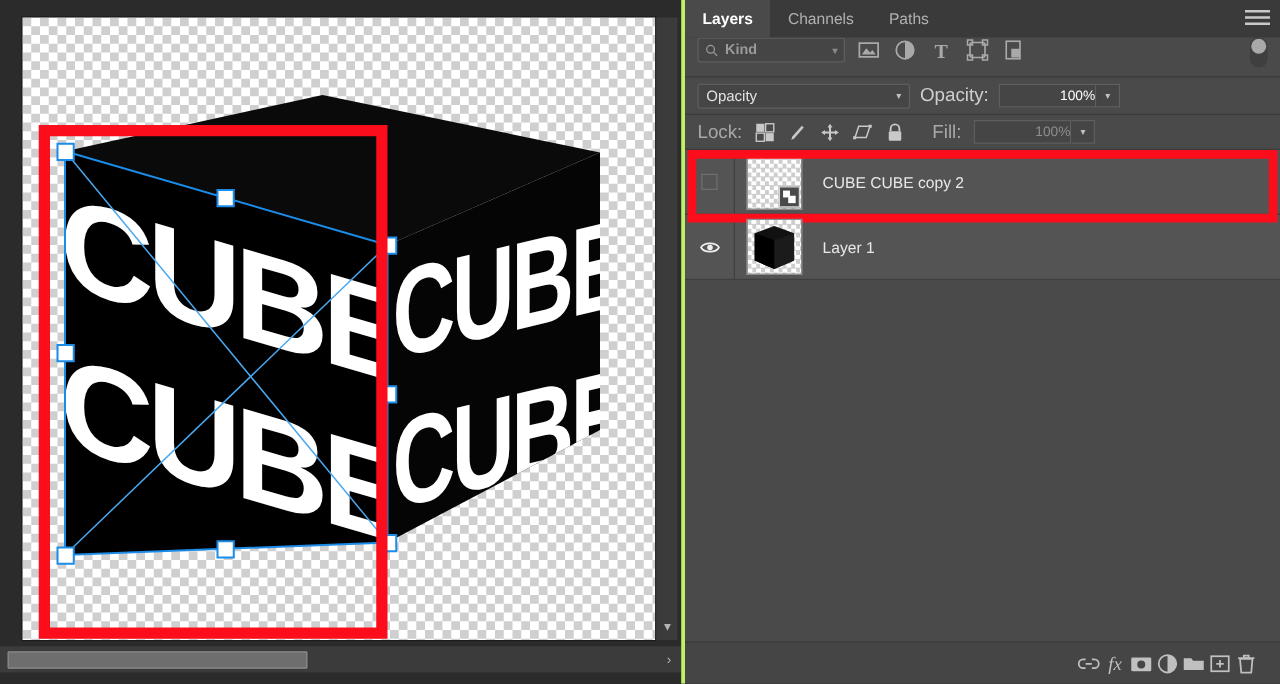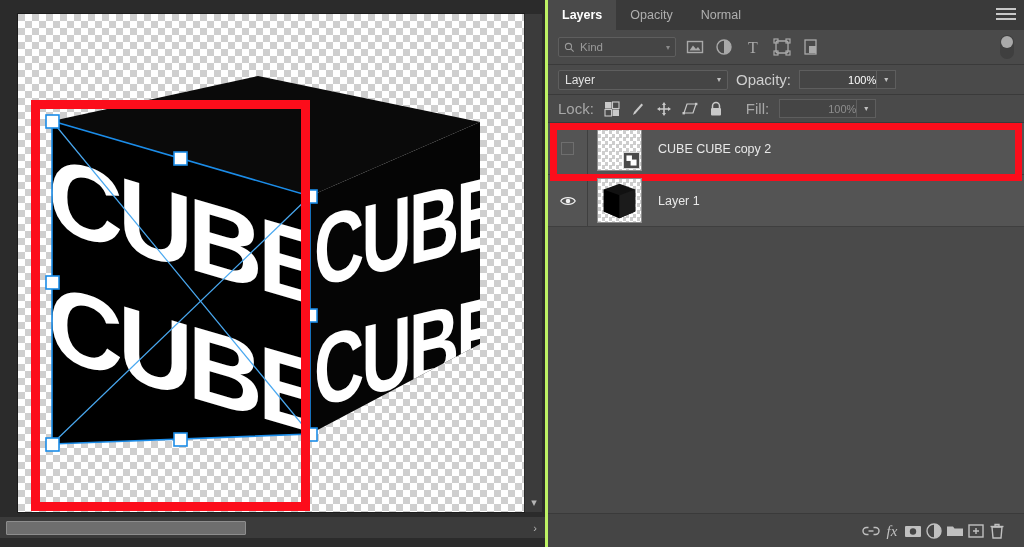--- a/index.html
+++ b/index.html
@@ -84,23 +84,24 @@
   #panel-menu {
     position: absolute; right: 8px; top: 8px;
     width: 20px; height: 14px; cursor: default;
   }
   #panel-menu i {
     display: block; height: 2px; background: #c8c8c8; margin-bottom: 3px;
   }
 
   
   #filter-row {
-    height: 32px; display: flex; align-items: center;
-    padding: 17px 10px; gap: 9px;
+    height: 32px; display: flex; 
+    padding: 0 10px; gap: 9px;
     border-bottom: 1px solid #3a3a3a;
+    font-weight: bold;
   }
   #kind-select {
     width: 118px; height: 20px;
     background: #454545; border: 1px solid #5e5e5e; border-radius: 2px;
     display: flex; align-items: center; padding: 0 5px; gap: 5px;
   }
   #kind-select .lbl { color: #9a9a9a; font-size: 11.5px; flex: 1; }
   #kind-select .chev { color: #8a8a8a; font-size: 8px; }
   .fico { width: 20px; height: 20px; color: #a9a9a9; }
   #filter-toggle {
@@ -263,22 +264,22 @@
     <div id="doc-hscroll">
       <div class="thumb"></div>
       <div class="arrow">›</div>
     </div>
   </div>
 
   <div id="panel">
 
     <div id="tabbar">
       <div class="tab active">Layers</div>
-      <div class="tab">Opacity</div>
-      <div class="tab">Normal</div>
+      <div class="tab">Channels</div>
+      <div class="tab">Paths</div>
       <div id="panel-menu">
         <i></i>
           <i></i>
           <i></i>
       </div>
     </div>
 
     <div id="filter-row">
       <div id="kind-select">
         <svg width="11" height="11" viewBox="0 0 16 16">
@@ -316,21 +317,21 @@
         <rect x="8" y="9" width="7" height="7" fill="#a9a9a9"></rect>
       </svg>
 
       <div id="filter-toggle">
           <b></b>
         </div>
     </div>
 
     <div id="blend-row">
       <div id="blend-select">
-        <span>Layer</span>
+        <span>Opacity</span>
         <span class="chev">▾</span>
       </div>
       <span class="fieldlabel">Opacity:</span>
       <div style="display:flex">
         <div class="numbox">100%</div>
         <div class="spin">▾</div>
       </div>
     </div>
 
     <div id="lock-row">

